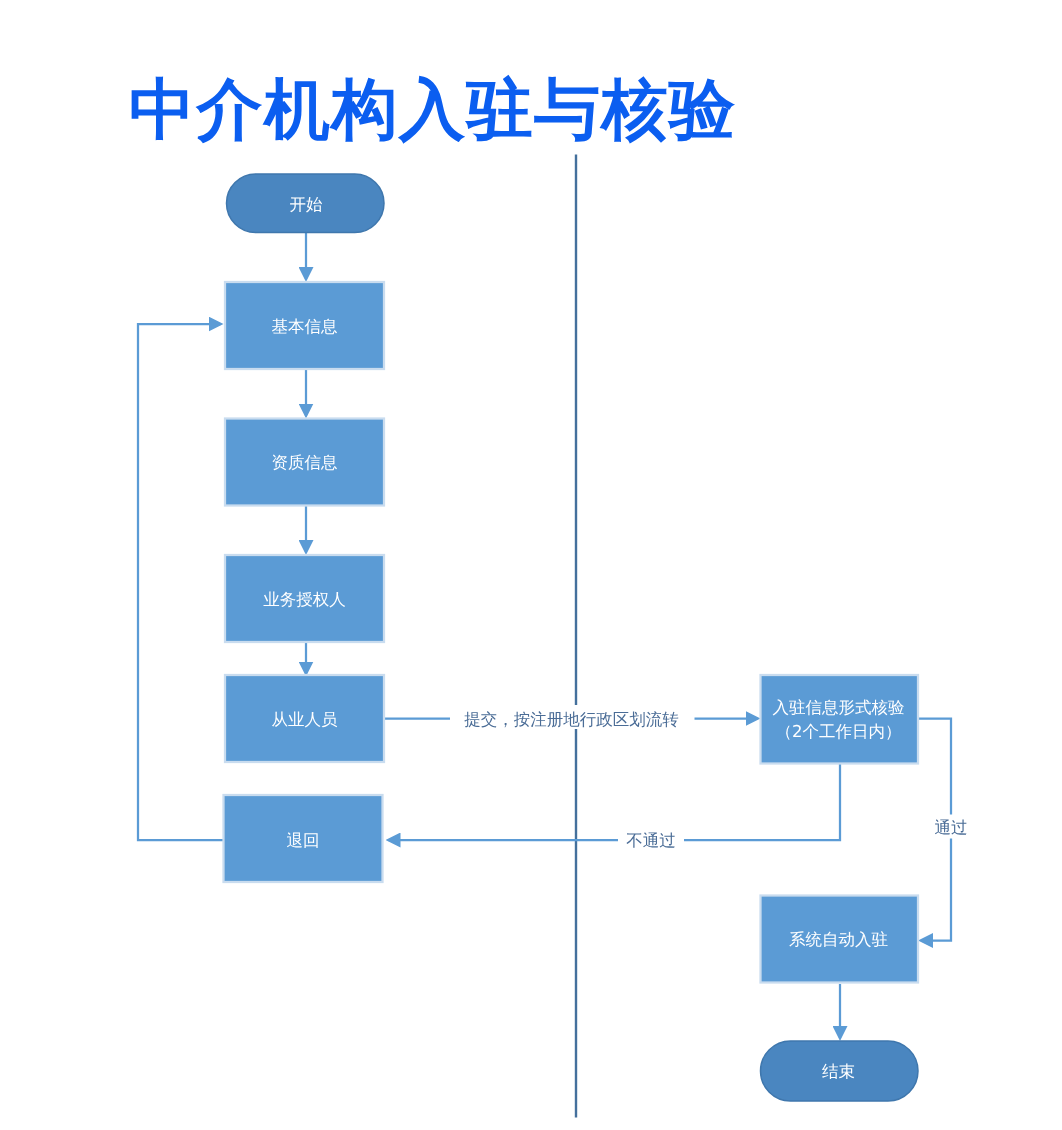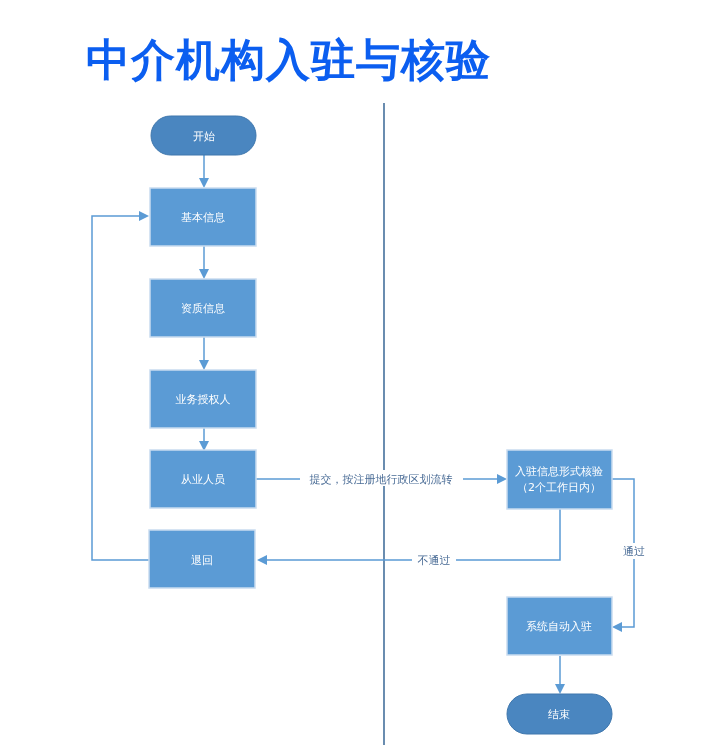--- a/index.html
+++ b/index.html
@@ -1,18 +1,18 @@
 <!DOCTYPE html>
 <html><head>
 <meta charset="utf-8">
 <style>
   html, body { margin: 0; padding: 0; background: #ffffff; }
   body { width: 708px; height: 753px; position: relative; overflow: hidden;
          font-family: "DejaVu Sans", sans-serif; }
-  .title { position: absolute; left: 86px; top: 30px; font-size: 44px; font-weight: bold;
+  .title { position: absolute; left: 86px; top: 44px; font-size: 44px; font-weight: bold;
            color: #0b5ef0; letter-spacing: 1px; line-height: 60px; white-space: nowrap;
            font-family: "DejaVu Sans", sans-serif; }
   svg.flow { position: absolute; left: 0; top: 0; }
   .node-text { font-family: "DejaVu Sans", sans-serif; font-size: 11px; fill: #ffffff; }
   .edge-text { font-family: "DejaVu Sans", sans-serif; font-size: 11px; fill: #4a6c96; }
 </style>
 </head>
 <body>
 
 <div class="title">中介机构入驻与核验</div>

